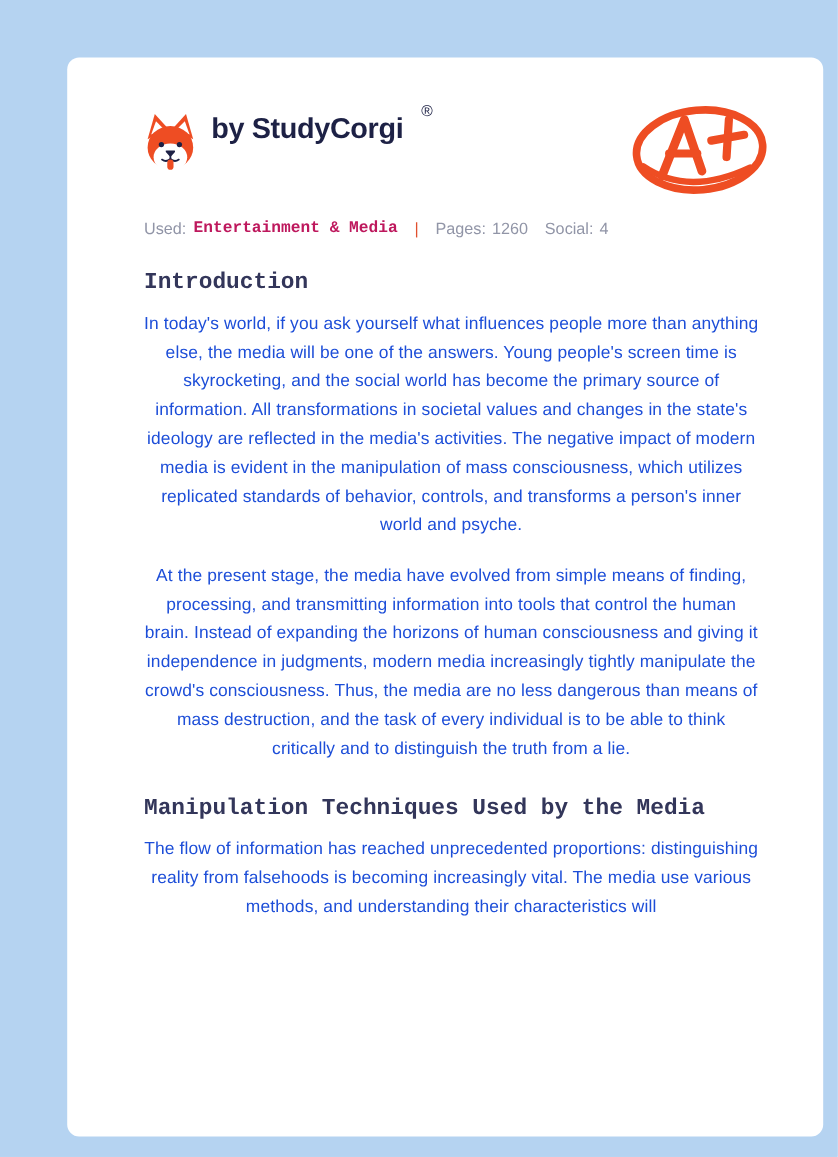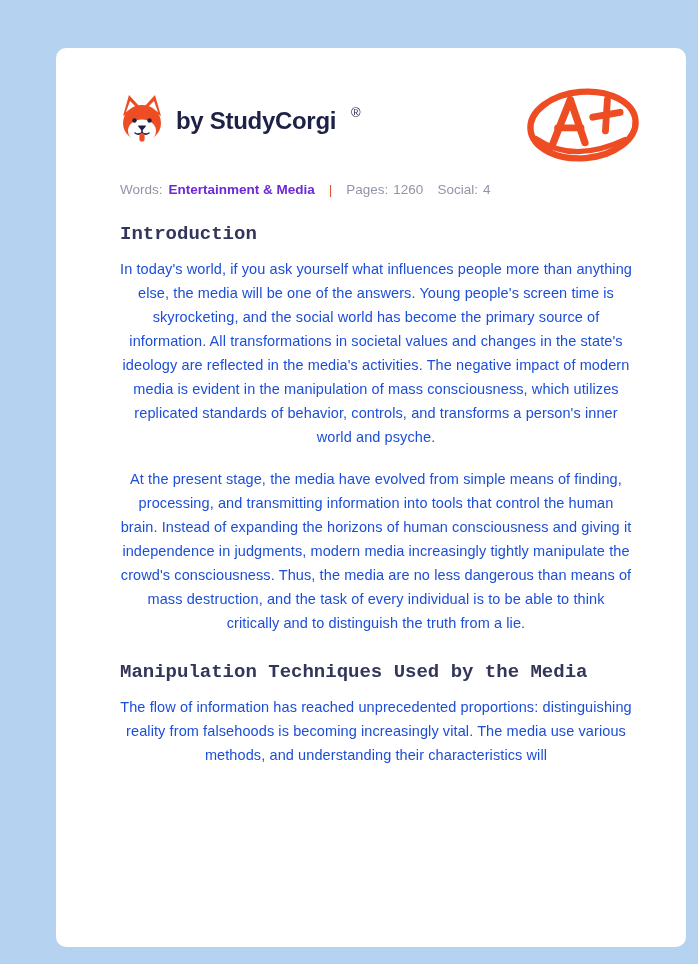--- a/index.html
+++ b/index.html
@@ -22,21 +22,20 @@
   }
   
   .header-row {
     display: flex;
     justify-content: space-between;
     align-items: flex-start;
     min-height: 82px;
   }
   .brand {
     display: flex;
-    align-items: center;
     gap: 12px;
     margin-top: 12px;
     cursor: pointer;
   }
   .brand-text {
     font-size: 24px;
     font-weight: bold;
     letter-spacing: -0.3px;
     color: #1d2145;
     white-space: nowrap;
@@ -64,25 +63,26 @@
   .meta-row {
     margin-top: 12px;
     font-size: 13.5px;
     color: #9195a7;
     display: flex;
     align-items: center;
     flex-wrap: nowrap;
   }
   .meta-label { color: #9195a7; }
   .meta-topic {
-    color: #6d28d9;
+    color: #be185d;
     font-weight: bold;
     margin-left: 6px;
     text-decoration: none;
     cursor: pointer;
+    font-family: Liberation Mono, monospace;
   }
   .meta-sep {
     color: #e0502f;
     margin: 0 14px;
   }
   .meta-pair { margin-right: 14px; white-space: nowrap; }
   .meta-pair .val { margin-left: 5px; }
   
   .section-heading {
     font-size: 19px;
@@ -138,21 +138,21 @@
             <path d="M34,45 L58,45" stroke-width="7"></path>
             <path d="M70,34 L98,29" stroke-width="7"></path>
             <path d="M85,16 L83,48" stroke-width="7"></path>
           </g>
         </svg>
       </div>
     </div>
 
 
     <div class="meta-row">
-      <span class="meta-label">Words:</span>
+      <span class="meta-label">Used:</span>
       <a class="meta-topic">Entertainment &amp; Media</a>
       <span class="meta-sep">|</span>
       <span class="meta-pair"><span class="lbl">Pages:</span><span class="val">1260</span></span>
       <span class="meta-pair"><span class="lbl">Social:</span><span class="val">4</span></span>
     </div>
 
     <h2 class="section-heading">Introduction</h2>
     <p class="para">In today's world, if you ask yourself what influences people more than anything else, the media will be one of the answers. Young people's screen time is skyrocketing, and the social world has become the primary source of information. All transformations in societal values and changes in the state's ideology are reflected in the media's activities. The negative impact of modern media is evident in the manipulation of mass consciousness, which utilizes replicated standards of behavior, controls, and transforms a person's inner world and psyche.</p>
     <p class="para">At the present stage, the media have evolved from simple means of finding, processing, and transmitting information into tools that control the human brain. Instead of expanding the horizons of human consciousness and giving it independence in judgments, modern media increasingly tightly manipulate the crowd's consciousness. Thus, the media are no less dangerous than means of mass destruction, and the task of every individual is to be able to think critically and to distinguish the truth from a lie.</p>
 

